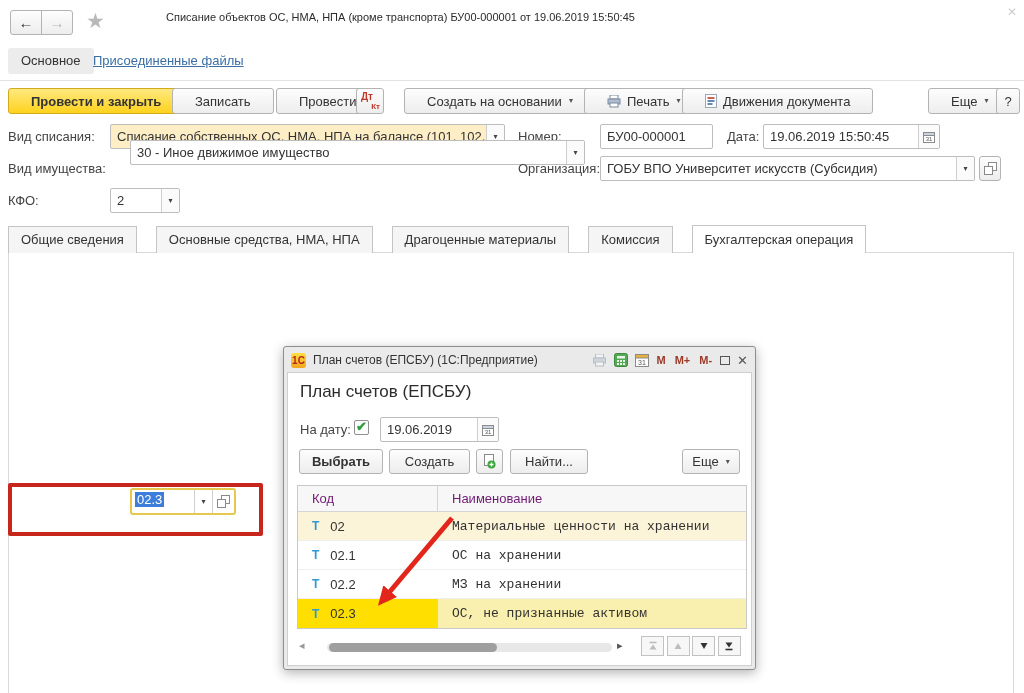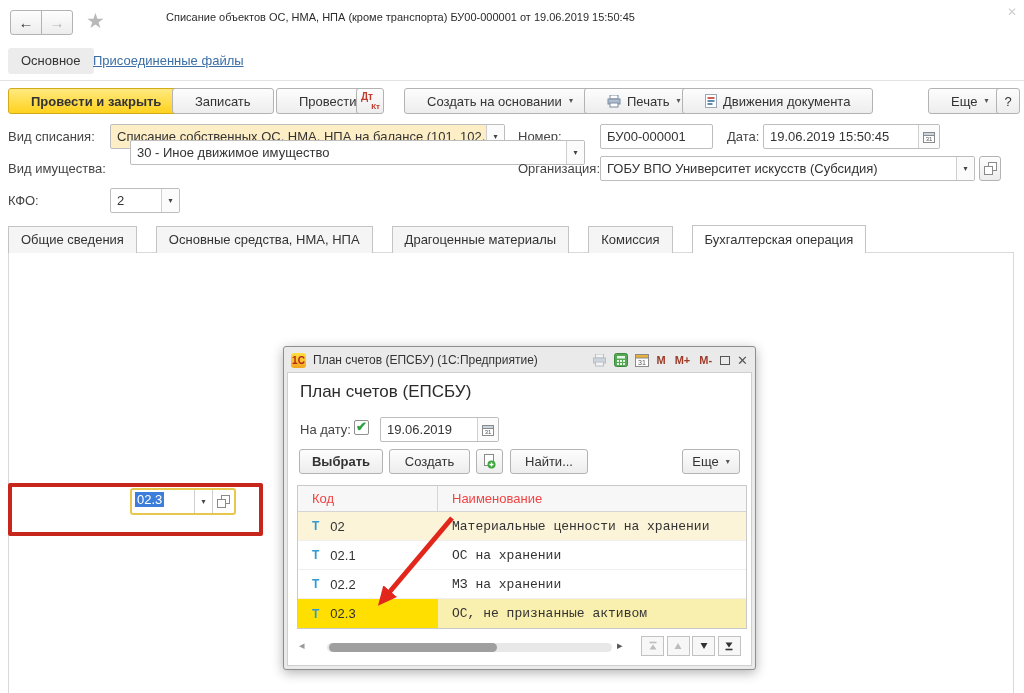--- a/index.html
+++ b/index.html
@@ -110,21 +110,21 @@
     position:absolute; height:25px; display:inline-flex; align-items:center; justify-content:center;
     padding:0 10px; background:linear-gradient(#fdfdfd,#ededed); border:1px solid #b3b3b3;
     border-radius:3px; white-space:nowrap;
   }
   .checkbox {
     position:absolute; width:15px; height:15px; background:#fff; border:1px solid #8f8f8f;
     border-radius:2px; display:flex; align-items:center; justify-content:center;
     color:#2fa042; font-size:13px; font-weight:bold; line-height:1;
   }
   .tbl { position:absolute; left:9px; top:112px; width:450px; border:1px solid #c9c9c9; }
-  .tbl-head { display:flex; height:26px; background:#f7f7f7; border-bottom:1px solid #d5d5d5; color:#ef4444; }
+  .tbl-head { display:flex; height:26px; background:#f7f7f7; border-bottom:1px solid #d5d5d5; color:#701a75; }
   .tbl-head .c1 { width:140px; line-height:25px; padding-left:14px; border-right:1px solid #d5d5d5; }
   .tbl-head .c2 { flex:1; line-height:25px; padding-left:14px; }
   .tbl-row { display:flex; height:29px; border-bottom:1px solid #efefef; }
   .tbl-row:last-child { border-bottom:none; }
   .tbl-row .c1 { width:140px; display:flex; align-items:center; }
   .tbl-row .c2 { flex:1; line-height:29px; padding-left:14px; white-space:nowrap; overflow:hidden;font-family:Liberation Mono, monospace; }
   .t-ico { color:#2f99d4; font-weight:bold; font-size:12px; margin:0 11px 0 14px; }
   .row-cream { background:#fcf4d9; }
   .row-sel .c1 { background:#ffdf00; }
   .row-sel .c2 { background:#f9efae; }

